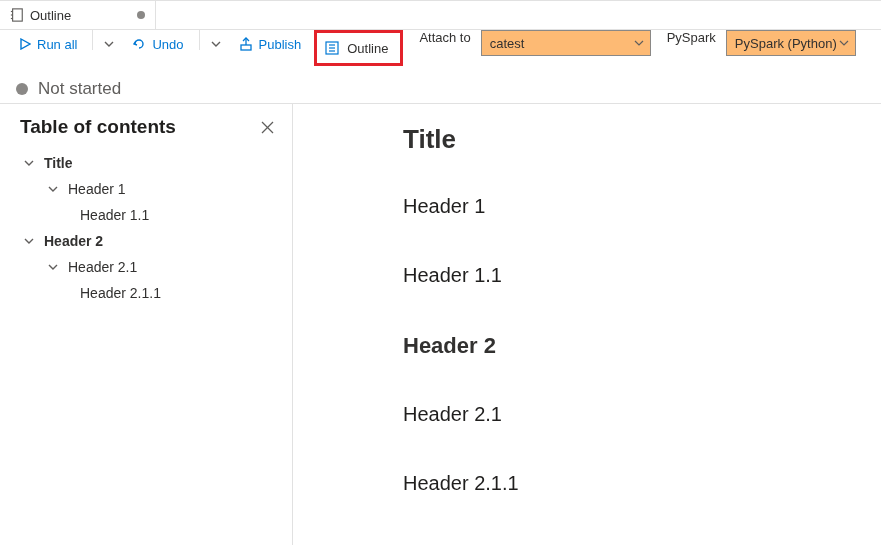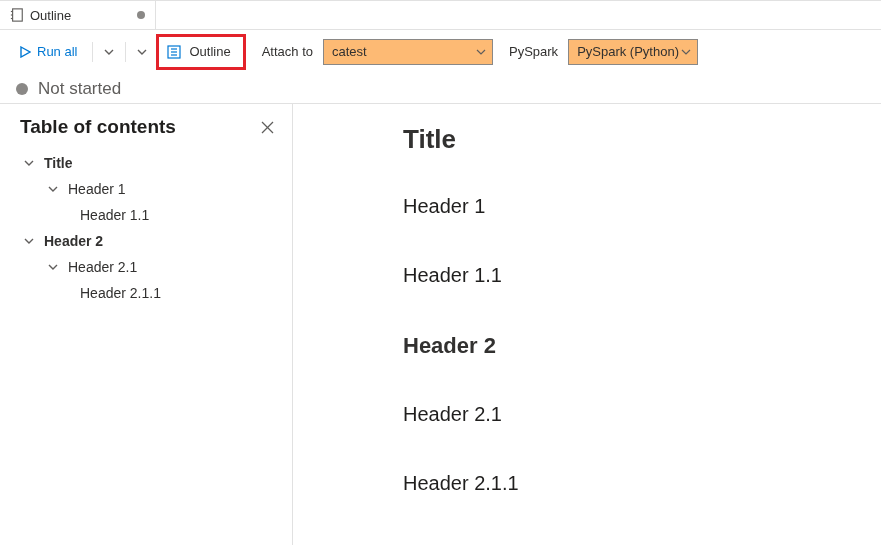--- a/index.html
+++ b/index.html
@@ -28,21 +28,20 @@
     padding: 0 10px;
     height: 100%;
     border-right: 1px solid #e1e1e1;
     font-size: 13px;
   }
   .tab .dot {
     width: 8px; height: 8px; border-radius: 50%; background: #8a8886; margin-left: 60px;
   }
   .toolbar {
     display: flex;
-    align-items: center;
     height: 44px;
     padding: 0 10px;
     gap: 4px;
     border-bottom: 1px solid #fff;
   }
   .tb-btn {
     display: inline-flex;
     align-items: center;
     gap: 6px;
     padding: 4px 8px;
@@ -132,27 +131,46 @@
     </span>
     <span>Run all</span>
   </div>
   <div class="tb-sep"></div>
   <div class="chev">
     <svg width="10" height="10" viewBox="0 0 10 10">
         <polyline points="1,3 5,7 9,3" fill="none" stroke="#605e5c" stroke-width="1.4"></polyline>
       </svg>
   </div>
 
+  <div class="tb-btn blue">
+    <span>
+      <svg width="14" height="14" viewBox="0 0 14 14">
+          <path d="M3 7 A4 4 0 1 1 7 11" fill="none" stroke="#0078d4" stroke-width="1.4"></path>
+          <polyline points="4,4 2,7 5,8" fill="none" stroke="#0078d4" stroke-width="1.4"></polyline>
+        </svg>
+    </span>
+    <span>Undo</span>
+  </div>
   <div class="tb-sep"></div>
   <div class="chev">
     <svg width="10" height="10" viewBox="0 0 10 10">
         <polyline points="1,3 5,7 9,3" fill="none" stroke="#605e5c" stroke-width="1.4"></polyline>
       </svg>
   </div>
 
+  <div class="tb-btn blue">
+    <span>
+      <svg width="14" height="14" viewBox="0 0 14 14">
+          <rect x="2" y="8" width="10" height="5" fill="none" stroke="#0078d4" stroke-width="1.3"></rect>
+          <line x1="7" y1="1" x2="7" y2="8" stroke="#0078d4" stroke-width="1.3"></line>
+          <polyline points="4,4 7,1 10,4" fill="none" stroke="#0078d4" stroke-width="1.3"></polyline>
+        </svg>
+    </span>
+    <span>Publish</span>
+  </div>
 
   <div class="outline-btn">
     <span>
       <svg width="14" height="14" viewBox="0 0 14 14">
           <rect x="1" y="1" width="12" height="12" fill="none" stroke="#0078d4" stroke-width="1.2"></rect>
           <line x1="4" y1="4" x2="10" y2="4" stroke="#0078d4" stroke-width="1.2"></line>
           <line x1="4" y1="7" x2="10" y2="7" stroke="#0078d4" stroke-width="1.2"></line>
           <line x1="4" y1="10" x2="10" y2="10" stroke="#0078d4" stroke-width="1.2"></line>
         </svg>
     </span>

